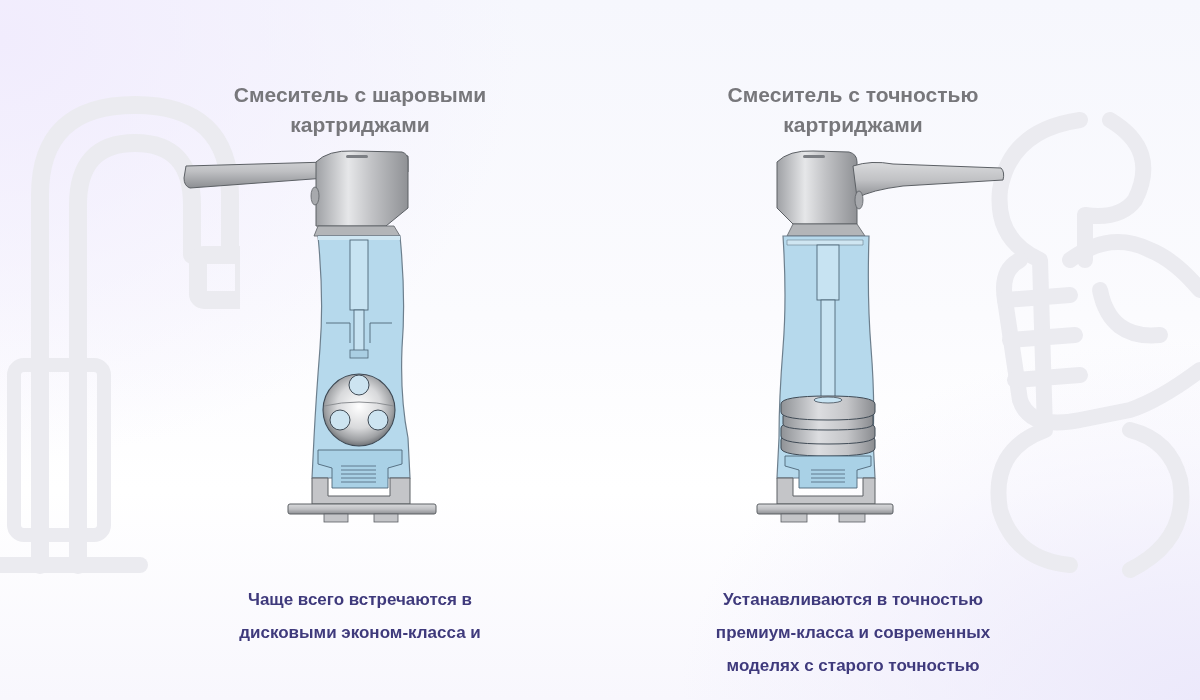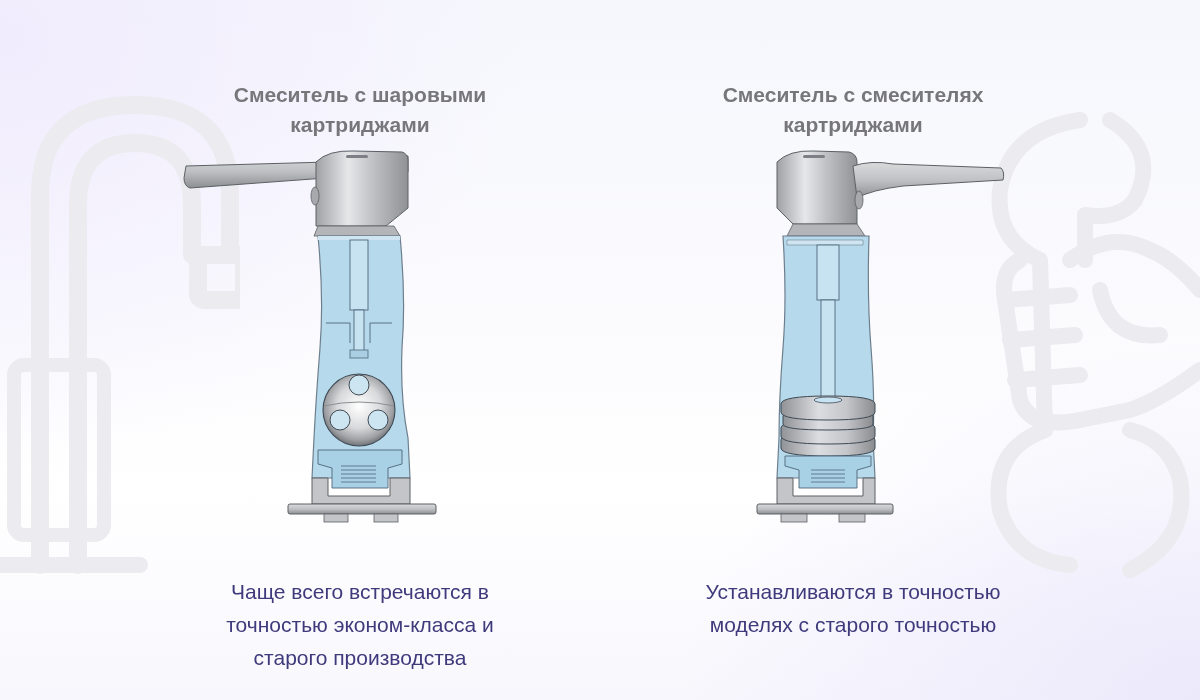--- a/index.html
+++ b/index.html
@@ -24,22 +24,22 @@
     text-align: center; color: #77777b; font-weight: 700;
     font-size: 21px; line-height: 30px;
   }
   .title span { display: block; }
 
   .faucet { position: absolute; top: 140px; }
   .panel.left .faucet { left: 98px; width: 280px; height: 380px; }
   .panel.right .faucet { left: 180px; width: 280px; height: 380px; }
 
   .desc {
-    position: absolute; top: 546px; left: 0; width: 560px;
-    text-align: center; color: #3f3a7c; font-size: 21px; line-height: 33px;
+    position: absolute; top: 558px; left: 0; width: 560px;
+    text-align: center; color: #3f3a7c; font-size: 17px; line-height: 33px; font-weight: bold;
   }
   .desc span { display: block; }
 </style>
 </head>
 <body>
 
 <svg class="bg-icon bg-tap" viewBox="0 0 240 560">
   <g fill="none" stroke="#ebebf0" stroke-width="18" stroke-linecap="round" stroke-linejoin="round">
     <path d="M40 470 L40 100 Q40 10 135 10 Q230 10 230 100 L230 160"></path>
     <path d="M78 470 L78 110 Q78 48 135 48 Q192 48 192 110 L192 160"></path>
@@ -122,28 +122,27 @@
 
     <path d="M134 330 L150 330 L150 348 L212 348 L212 330 L232 330 L232 356 L134 356 Z" fill="#c4c5c8" stroke="#5c6065" stroke-width="1"></path>
 
     <rect x="110" y="356" width="148" height="10" rx="2" fill="url(#leverV)" stroke="#5c6065" stroke-width="1"></rect>
     <rect x="146" y="366" width="24" height="8" fill="#c4c5c8" stroke="#5c6065" stroke-width="0.8"></rect>
     <rect x="196" y="366" width="24" height="8" fill="#c4c5c8" stroke="#5c6065" stroke-width="0.8"></rect>
   </svg>
 
   <p class="desc">
     <span>Чаще всего встречаются в</span>
-    <span>точностью эконом-класса и</span>
-    <span>старого производства</span>
+    <span>дисковыми эконом-класса и</span>
   </p>
 </section>
 
 <section class="panel right">
   <h2 class="title">
-    <span>Смеситель с смесителях</span>
+    <span>Смеситель с точностью</span>
     <span>картриджами</span>
   </h2>
 
   <svg class="faucet" viewBox="0 0 280 380">
     <defs>
       <linearGradient id="metalH2" x1="0" x2="1" y1="0" y2="0">
         <stop offset="0" stop-color="#9fa1a5"></stop>
         <stop offset="0.35" stop-color="#e6e7e9"></stop>
         <stop offset="0.6" stop-color="#c2c3c6"></stop>
         <stop offset="1" stop-color="#8f9195"></stop>
@@ -192,15 +191,16 @@
 
     <path d="M24 330 L40 330 L40 348 L110 348 L110 330 L122 330 L122 356 L24 356 Z" fill="#c4c5c8" stroke="#5c6065" stroke-width="1"></path>
 
     <rect x="4" y="356" width="136" height="10" rx="2" fill="url(#leverV2)" stroke="#5c6065" stroke-width="1"></rect>
     <rect x="28" y="366" width="26" height="8" fill="#c4c5c8" stroke="#5c6065" stroke-width="0.8"></rect>
     <rect x="86" y="366" width="26" height="8" fill="#c4c5c8" stroke="#5c6065" stroke-width="0.8"></rect>
   </svg>
 
   <p class="desc">
     <span>Устанавливаются в точностью</span>
+    <span>премиум-класса и современных</span>
     <span>моделях с старого точностью</span>
   </p>
 </section>
 
 </body></html>

